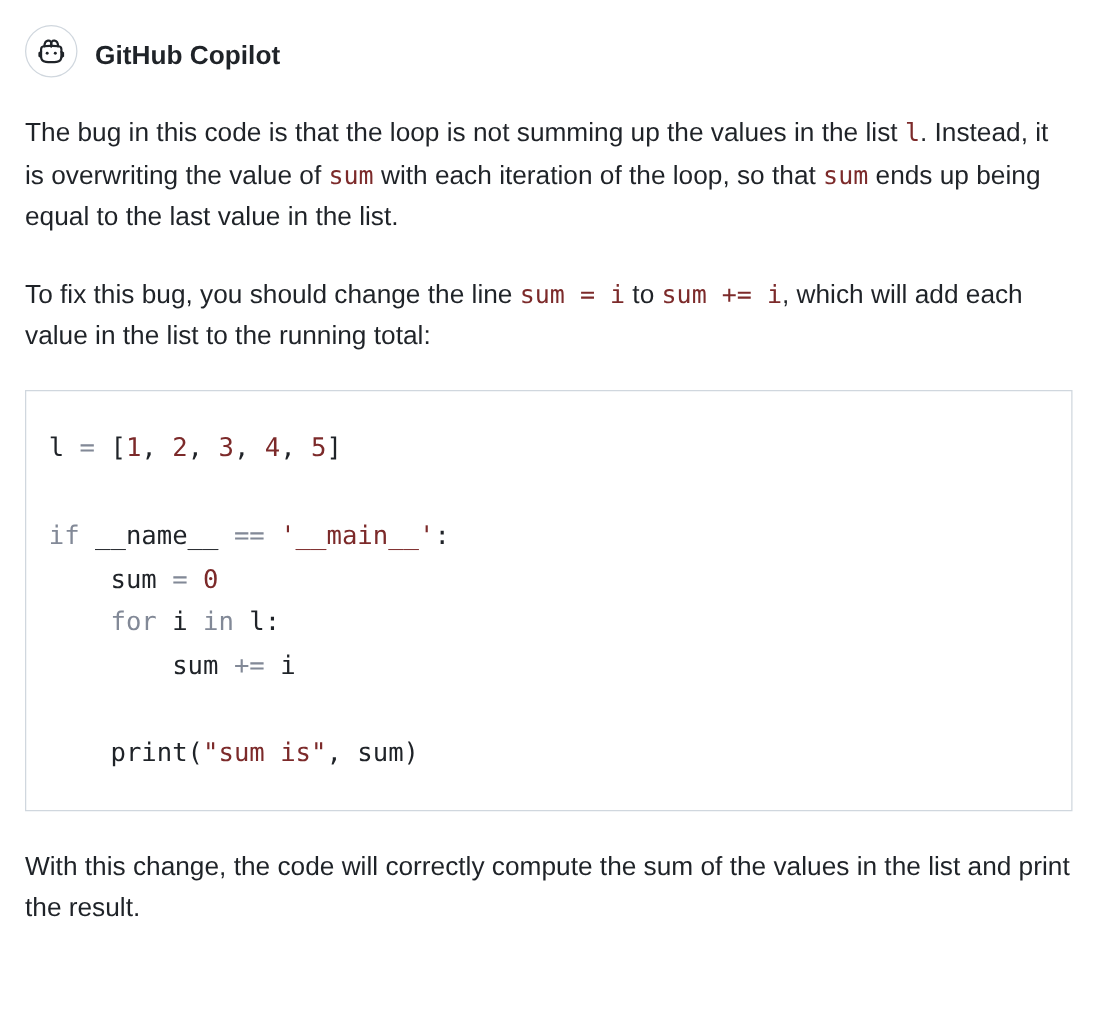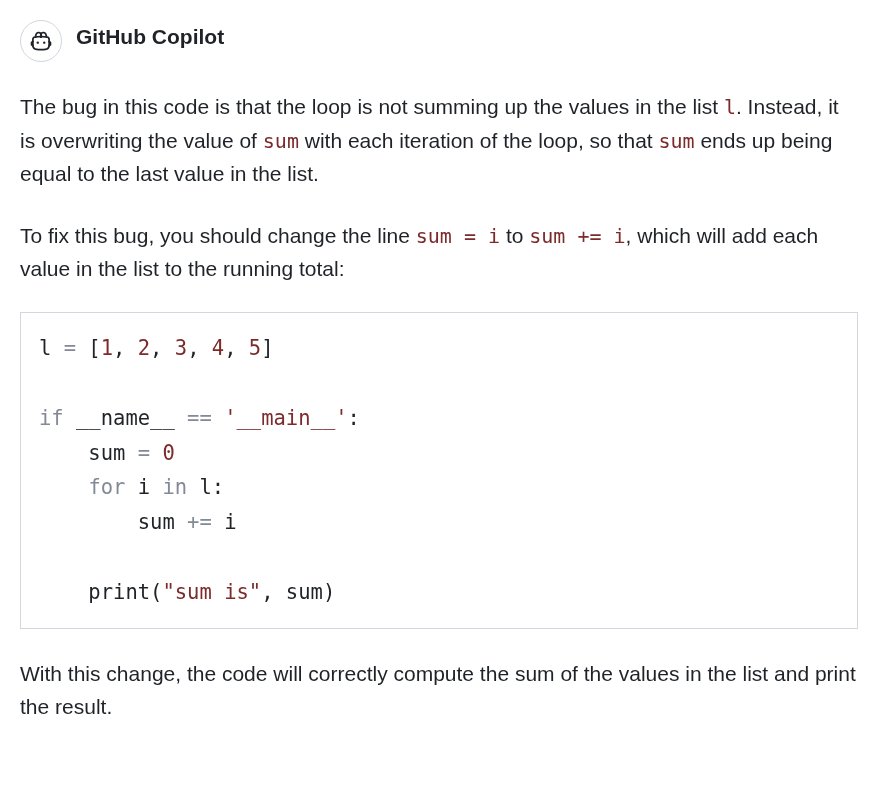--- a/index.html
+++ b/index.html
@@ -11,21 +11,21 @@
       font-family: -apple-system, BlinkMacSystemFont, "Segoe UI", Helvetica, Arial, sans-serif;
       background: #ffffff;
       color: #1f2328;
       padding: 20px;
       width: 878px;
       font-size: 21px;
       line-height: 1.6;
     }
     .header {
       display: flex;
-      align-items: flex-start;
+      align-items: flex-end;
       gap: 14px;
       margin-bottom: 22px;
     }
     .avatar-circle {
       width: 42px;
       height: 42px;
       border-radius: 50%;
       border: 1px solid #d0d7de;
       display: flex;
       align-items: center;
@@ -47,21 +47,21 @@
       margin-top: 28px;
     }
     .inline-code {
       font-family: ui-monospace, SFMono-Regular, "SF Mono", Menlo, Consolas, monospace;
       font-size: 20px;
       color: #7c2a2a;
     }
     .code-block {
       border: 1px solid #d0d7de;
       background: #ffffff;
-      padding: 18px 18px;
+      padding: 28px 18px;
       font-family: ui-monospace, SFMono-Regular, "SF Mono", Menlo, Consolas, monospace;
       font-size: 20.5px;
       line-height: 1.7;
       white-space: pre;
       margin-bottom: 26px;
       color: #1f2328;
     }
     .tok-num { color: #7c2a2a; }
     .tok-kw  { color: #828997; }
     .tok-str { color: #7c2a2a; }

